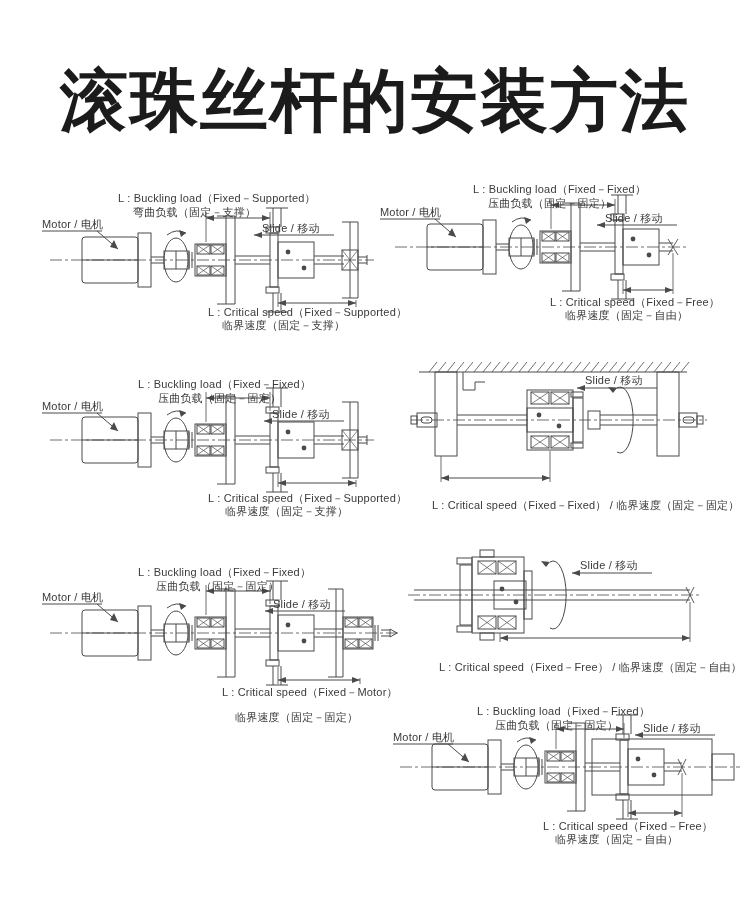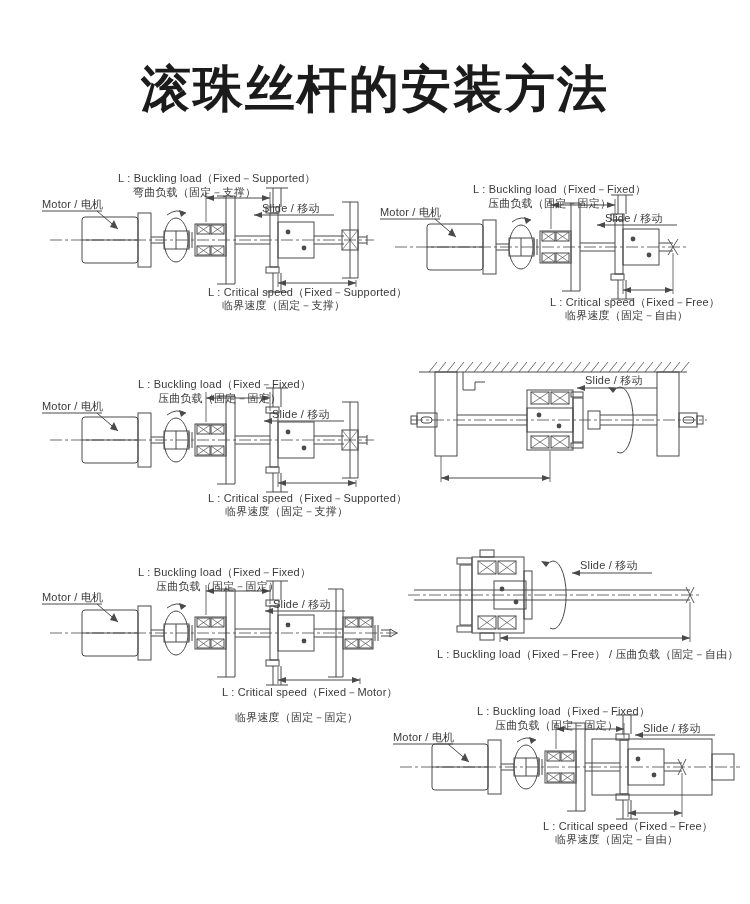--- a/index.html
+++ b/index.html
@@ -4,36 +4,36 @@
 <style>
   *{box-sizing:border-box;}
   html,body{margin:0;padding:0;}
   body{
     width:750px;height:904px;position:relative;overflow:hidden;
     background:var(--bg,#fff);
     font-family:"Liberation Sans","DejaVu Sans",sans-serif;
   }
   .title{
     position:absolute;left:50%;top:56px;transform:translateX(-50%);
-    margin:0;font-size:50px;font-weight:900;letter-spacing:2px;
+    margin:0;font-size:68px;font-weight:900;letter-spacing:2px;
     color:var(--title,#1b1b1b);white-space:nowrap;
   }
   .diag{position:absolute;}
   .diag svg{position:absolute;left:0;top:0;display:block;}
   .lbl{
     position:absolute;font-size:11px;line-height:13px;letter-spacing:.2px;
     color:var(--text,#3a3a3a);white-space:nowrap;
   }
 </style>
 </head>
 <body>
 
 <h1 class="title">滚珠丝杆的安装方法</h1>
 
-<section class="diag" style="left:30px;top:168px;width:360px;height:150px">
+<section class="diag" style="left:30px;top:188px;width:360px;height:150px">
   <svg id="svg-d1" width="360" height="150" viewBox="0 0 360 150">
       <rect x="52" y="49" width="56" height="46" rx="3" fill="none" stroke="#4a4a4a" stroke-width="1"></rect>
       <line x1="52" y1="72" x2="108" y2="72" stroke="#4a4a4a" stroke-width="1"></line>
       <rect x="108" y="45" width="13" height="54" rx="0" fill="none" stroke="#4a4a4a" stroke-width="1"></rect>
       <line x1="121" y1="69" x2="134" y2="69" stroke="#4a4a4a" stroke-width="1"></line>
       <line x1="121" y1="75" x2="134" y2="75" stroke="#4a4a4a" stroke-width="1"></line>
       <ellipse cx="146" cy="72" rx="12" ry="22" fill="none" stroke="#4a4a4a" stroke-width="1"></ellipse>
       <rect x="134" y="63" width="25" height="18" rx="0" fill="none" stroke="#4a4a4a" stroke-width="1"></rect>
       <line x1="146" y1="63" x2="146" y2="81" stroke="#4a4a4a" stroke-width="1"></line>
       <path d="M 137 47 q 9 -7 19 -2" fill="none" stroke="#4a4a4a" stroke-width="1"></path>
@@ -334,20 +334,21 @@
       <line x1="6" y1="70" x2="302" y2="70" stroke="#4a4a4a" stroke-width="0.8" stroke-dasharray="12 3 3 3"></line>
       <line x1="172" y1="38" x2="252" y2="38" stroke="#4a4a4a" stroke-width="1"></line>
       <path d="M 172 38 l 8 -3 l 0 6 z" fill="#4a4a4a" stroke="none" stroke-width="1"></path>
       <line x1="36" y1="128" x2="145" y2="128" stroke="#4a4a4a" stroke-width="1"></line>
       <path d="M 36 128 l 8 -3 l 0 6 z" fill="#4a4a4a" stroke="none" stroke-width="1"></path>
       <path d="M 145 128 l -8 -3 l 0 6 z" fill="#4a4a4a" stroke="none" stroke-width="1"></path>
       <line x1="36" y1="106" x2="36" y2="132" stroke="#4a4a4a" stroke-width="0.8"></line>
       <line x1="145" y1="101" x2="145" y2="132" stroke="#4a4a4a" stroke-width="0.8"></line>
     </svg>
   <div class="lbl" style="left:180px;top:24px">Slide / 移动</div>
+  <div class="lbl" style="left:27px;top:149px">L : Critical speed（Fixed－Fixed） / 临界速度（固定－固定）</div>
 </section>
 
 <section class="diag" style="left:30px;top:545px;width:375px;height:165px">
   <svg id="svg-d5" width="375" height="165" viewBox="0 0 375 165">
       <rect x="52" y="65" width="56" height="46" rx="3" fill="none" stroke="#4a4a4a" stroke-width="1"></rect>
       <line x1="52" y1="88" x2="108" y2="88" stroke="#4a4a4a" stroke-width="1"></line>
       <rect x="108" y="61" width="13" height="54" rx="0" fill="none" stroke="#4a4a4a" stroke-width="1"></rect>
       <line x1="121" y1="85" x2="134" y2="85" stroke="#4a4a4a" stroke-width="1"></line>
       <line x1="121" y1="91" x2="134" y2="91" stroke="#4a4a4a" stroke-width="1"></line>
       <ellipse cx="146" cy="88" rx="12" ry="22" fill="none" stroke="#4a4a4a" stroke-width="1"></ellipse>
@@ -470,21 +471,21 @@
       <path d="M 150 17 l -9 -1 l 5 6 z" fill="#4a4a4a" stroke="none" stroke-width="1"></path>
       <line x1="172" y1="28" x2="252" y2="28" stroke="#4a4a4a" stroke-width="1"></line>
       <path d="M 172 28 l 8 -3 l 0 6 z" fill="#4a4a4a" stroke="none" stroke-width="1"></path>
       <line x1="100" y1="93" x2="290" y2="93" stroke="#4a4a4a" stroke-width="1"></line>
       <path d="M 100 93 l 8 -3 l 0 6 z" fill="#4a4a4a" stroke="none" stroke-width="1"></path>
       <path d="M 290 93 l -8 -3 l 0 6 z" fill="#4a4a4a" stroke="none" stroke-width="1"></path>
       <line x1="100" y1="88" x2="100" y2="97" stroke="#4a4a4a" stroke-width="0.8"></line>
       <line x1="290" y1="57" x2="290" y2="97" stroke="#4a4a4a" stroke-width="0.8"></line>
     </svg>
   <div class="lbl" style="left:180px;top:14px">Slide / 移动</div>
-  <div class="lbl" style="left:37px;top:103px">L : Buckling load（Fixed－Free） / 压曲负载（固定－自由）</div>
+  <div class="lbl" style="left:39px;top:116px">L : Critical speed（Fixed－Free） / 临界速度（固定－自由）</div>
 </section>
 
 <section class="diag" style="left:380px;top:690px;width:370px;height:175px">
   <svg id="svg-d7" width="370" height="175" viewBox="0 0 370 175">
       <rect x="52" y="54" width="56" height="46" rx="3" fill="none" stroke="#4a4a4a" stroke-width="1"></rect>
       <line x1="52" y1="77" x2="108" y2="77" stroke="#4a4a4a" stroke-width="1"></line>
       <rect x="108" y="50" width="13" height="54" rx="0" fill="none" stroke="#4a4a4a" stroke-width="1"></rect>
       <line x1="121" y1="74" x2="134" y2="74" stroke="#4a4a4a" stroke-width="1"></line>
       <line x1="121" y1="80" x2="134" y2="80" stroke="#4a4a4a" stroke-width="1"></line>
       <ellipse cx="146" cy="77" rx="12" ry="22" fill="none" stroke="#4a4a4a" stroke-width="1"></ellipse>

